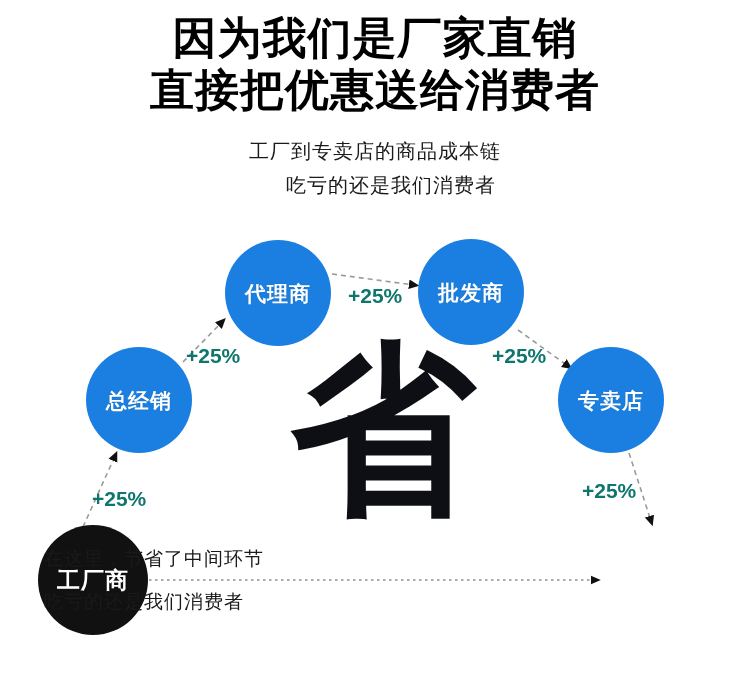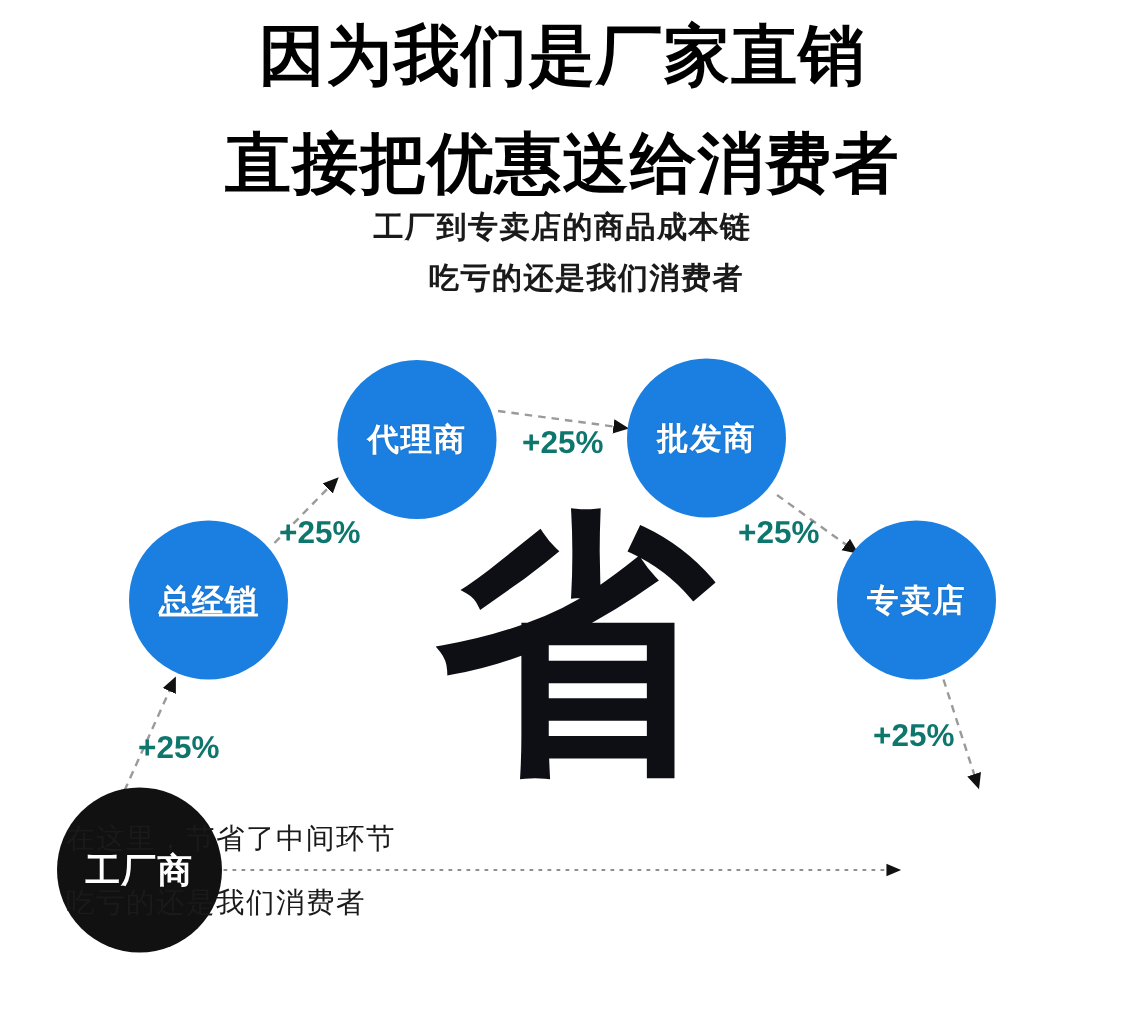--- a/index.html
+++ b/index.html
@@ -24,29 +24,29 @@
     left: 0;
     width: 750px;
     text-align: center;
     color: #000000;
     font-weight: bold;
     letter-spacing: 1px;
     line-height: 1.0;
     white-space: nowrap;
   }
   #headline-line1 { top: 16px;  font-size: 44px; }
-  #headline-line2 { top: 68px;  font-size: 44px; margin-top: 20px; }
+  #headline-line2 { top: 68px;  font-size: 44px; }
 
   .subline {
     position: absolute;
     left: 0;
     width: 750px;
     text-align: center;
     color: #1a1a1a;
-    font-weight: bold;
+    font-weight: normal;
     font-size: 20px;
     letter-spacing: 1px;
     white-space: nowrap;
   }
   #sub-line1 { top: 138px; }
   #sub-line2 { top: 172px; padding-left: 16px; }
 
   
   #big-save-char {
     position: absolute;
@@ -81,21 +81,21 @@
   .node-label {
     font-size: 21px;
     line-height: 1;
     white-space: nowrap;
     color: #ffffff;
     text-shadow: 0 0 1px rgba(0,0,0,0.25);
   }
   .node-black .node-label { font-size: 23px; }
 
   
-  #node-zongjingxiao { left: 86px;  top: 347px; width: 106px; height: 106px; text-decoration: underline; }
+  #node-zongjingxiao { left: 86px;  top: 347px; width: 106px; height: 106px; }
   #node-dailishang   { left: 225px; top: 240px; width: 106px; height: 106px; }
   #node-pifashang    { left: 418px; top: 239px; width: 106px; height: 106px; }
   #node-zhuanmaidian { left: 558px; top: 347px; width: 106px; height: 106px; }
   #node-gongchang    { left: 38px;  top: 525px; width: 110px; height: 110px; }
   #node-xiaofeizhe   { left: 601px; top: 525px; width: 110px; height: 110px; }
 
   
   #connectors {
     position: absolute;
     left: 0; top: 0;

